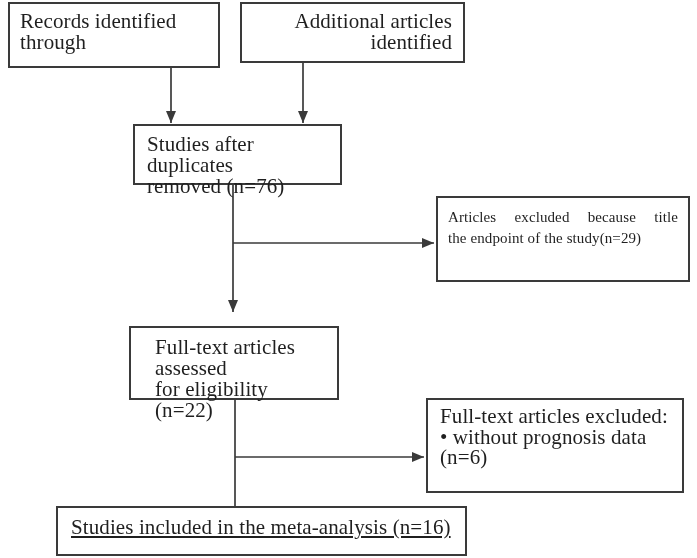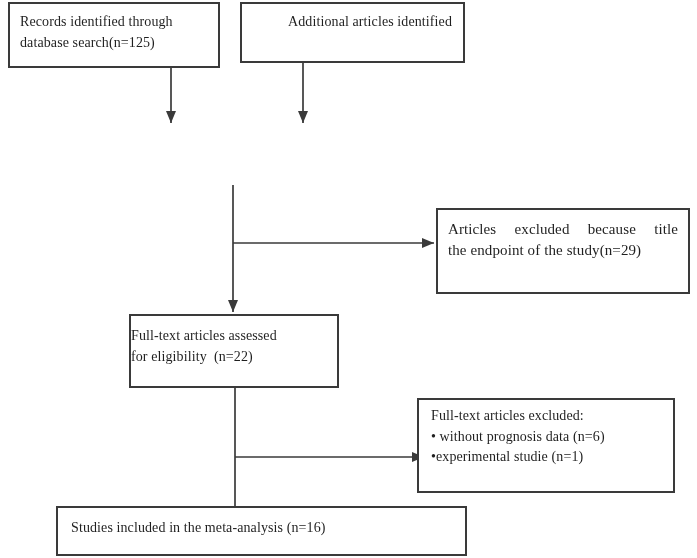--- a/index.html
+++ b/index.html
@@ -9,31 +9,31 @@
     background:var(--background,#ffffff);
     font-family:"Liberation Serif","DejaVu Serif",serif;
     color:var(--text,#1f1f1f);
   }
   .connectors{position:absolute;left:0;top:0;width:697px;height:558px;}
   .connectors line{stroke:var(--line,#3a3a3a);stroke-width:1.7;}
   .connectors .arrowhead-fill{fill:var(--line,#3a3a3a);}
   .box{
     position:absolute;box-sizing:border-box;background:#fff;
     border:2px solid var(--line,#3a3a3a);
-    font-size:14px;line-height:21px;letter-spacing:0.1px;
+    font-size:21px;line-height:21px;letter-spacing:0.1px;
   }
   .tline{white-space:normal;}
   .b-records {left:8px;  top:2px;  width:212px;height:66px;padding:7px 10px;}
   .b-additional{left:240px;top:2px;  width:225px;height:61px;padding:7px 11px;text-align:right;}
   .b-duplicates{left:133px;top:124px;width:209px;height:61px;padding:8px 12px;}
-  .b-excl1  {left:436px;top:208px;width:254px;height:86px;padding:9px 10px;font-size:15px;}
+  .b-excl1  {left:436px;top:196px;width:254px;height:86px;padding:9px 10px;font-size:15px;}
   .b-excl1 .jline{text-align-last:justify;}
-  .b-assessed{left:129px;top:314px;width:210px;height:74px;padding:9px 0;}
-  .b-excl2  {left:417px;top:398px;width:258px;height:95px;padding:6px 12px;line-height:20.5px;}
-  .b-included{left:56px; top:506px;width:411px;height:50px;padding:9px 13px;}
+  .b-assessed{left:129px;top:326px;width:210px;height:74px;padding:9px 24px;}
+  .b-excl2  {left:426px;top:398px;width:258px;height:95px;padding:6px 12px;line-height:20.5px;}
+  .b-included{left:56px; top:506px;width:411px;height:50px;padding:9px 13px;text-decoration:underline;}
 </style>
 </head>
 <body>
 
 <div class="stage">
 
   <svg class="connectors" width="697" height="558" viewBox="0 0 697 558" aria-hidden="true">
     <defs>
       <marker id="arrow" viewBox="0 0 12 10" refX="12" refY="5" markerWidth="12" markerHeight="10" markerUnits="userSpaceOnUse" orient="auto-start-reverse">
         <path class="arrowhead-fill" d="M0,0 L12,5 L0,10 Z"></path>
@@ -42,41 +42,43 @@
     <line x1="171" y1="68" x2="171" y2="123" marker-end="url(#arrow)"></line>
     <line x1="303" y1="63" x2="303" y2="123" marker-end="url(#arrow)"></line>
     <line x1="233" y1="185" x2="233" y2="312" marker-end="url(#arrow)"></line>
     <line x1="233" y1="243" x2="434" y2="243" marker-end="url(#arrow)"></line>
     <line x1="235" y1="388" x2="235" y2="507"></line>
     <line x1="235" y1="457" x2="424" y2="457" marker-end="url(#arrow)"></line>
   </svg>
 
   <div class="box b-records">
     <div class="tline">Records identified through</div>
-    <div class="tline">database search(n=125)</div>
   </div>
 
   <div class="box b-additional">
     <div class="tline">Additional articles identified</div>
   </div>
 
+  <div class="box b-duplicates">
+    <div class="tline">Studies after duplicates</div>
+    <div class="tline">removed (n=76)</div>
+  </div>
 
   <div class="box b-excl1">
     <div class="tline jline">Articles excluded because title</div>
     <div class="tline">the endpoint of the study(n=29)</div>
   </div>
 
   <div class="box b-assessed">
     <div class="tline">Full-text articles assessed</div>
     <div class="tline">for eligibility&nbsp; (n=22)</div>
   </div>
 
   <div class="box b-excl2">
     <div class="tline">Full-text articles excluded:</div>
     <div class="tline">• without prognosis data (n=6)</div>
-    <div class="tline">•experimental studie (n=1)</div>
   </div>
 
   <div class="box b-included">
     <div class="tline">Studies included in the meta-analysis (n=16)</div>
   </div>
 
 </div>
 
 </body></html>

